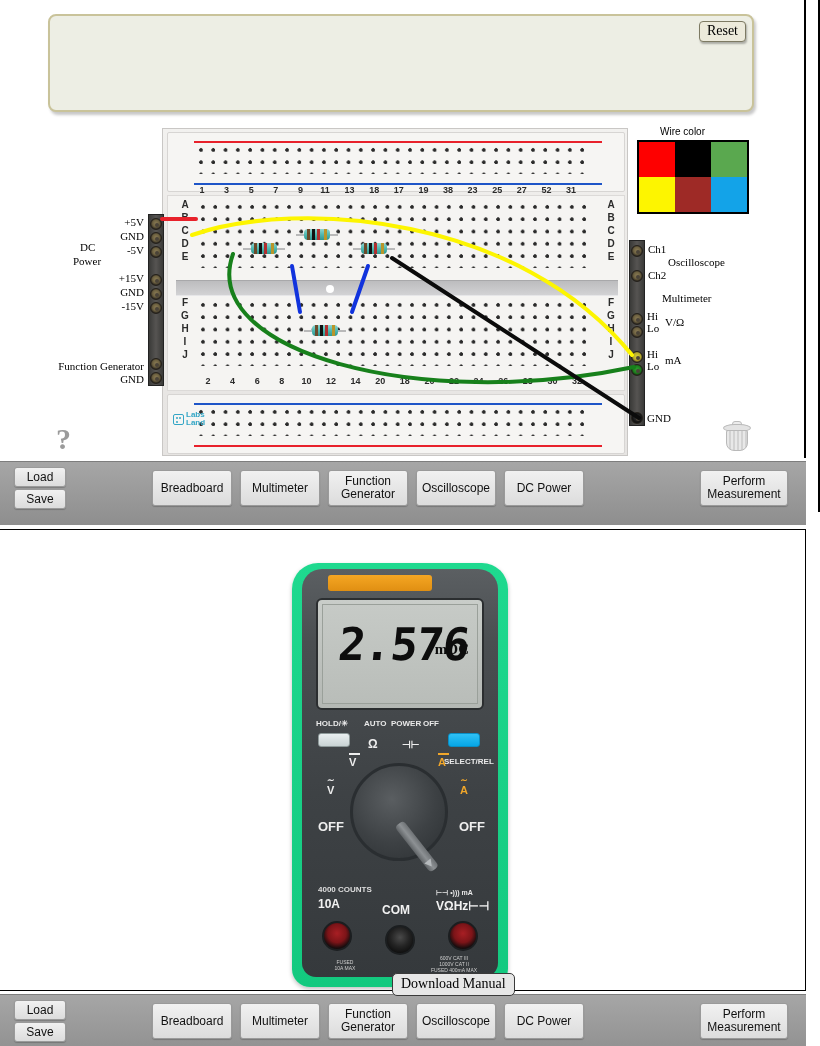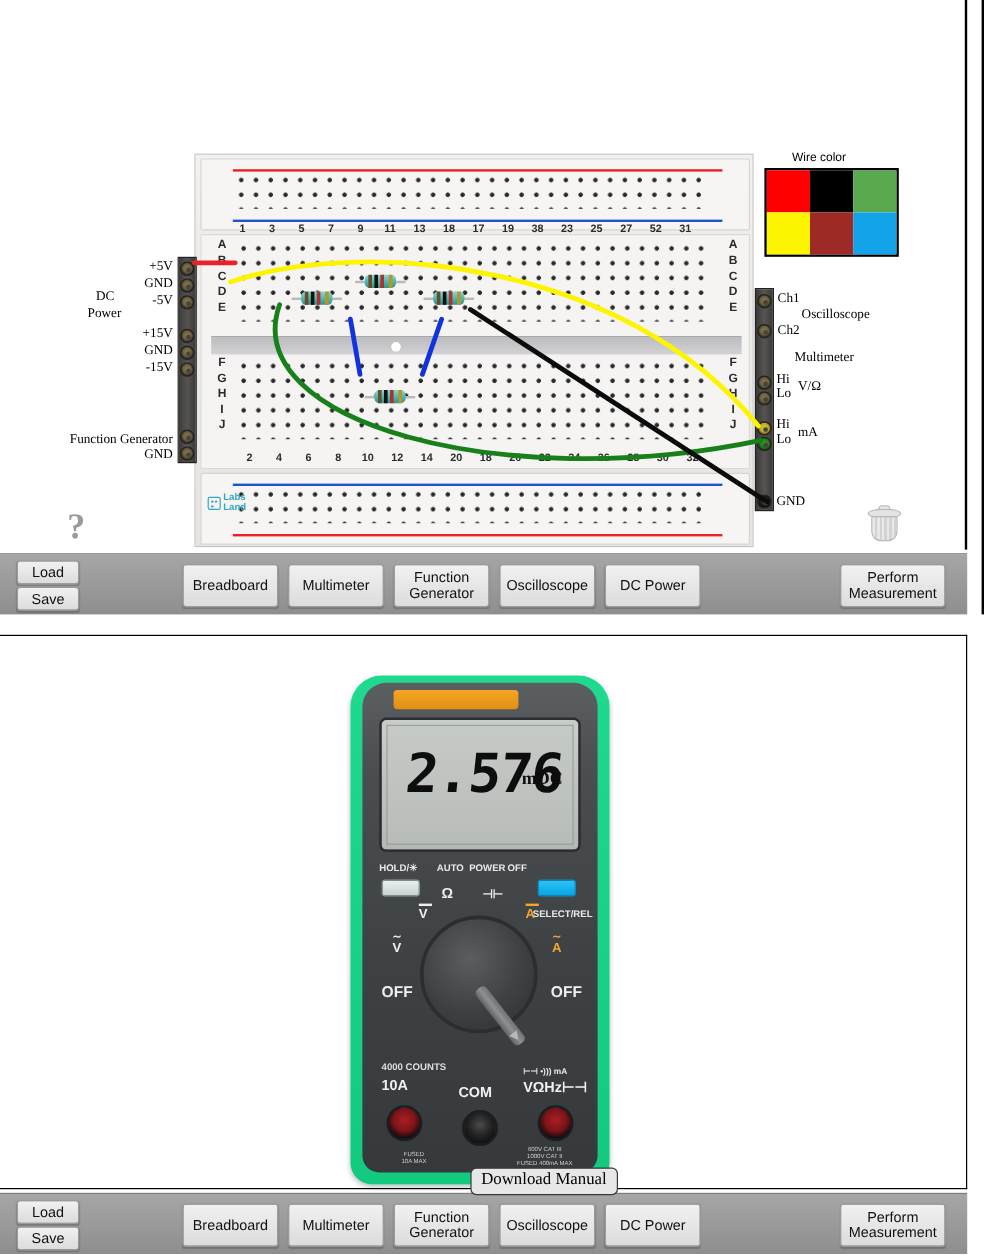--- a/index.html
+++ b/index.html
@@ -181,21 +181,21 @@
   .res { position:absolute; height: 11px; }
   .res .body { position:absolute; left:8px; top:0; width:26px; height:11px;
     background: linear-gradient(180deg,#8fd5cf,#4fb9b2 50%,#2f948e);
     border-radius: 4px; }
   .res .lead { position:absolute; top:4.5px; width:9px; height:2px; background:#b9b9b9; }
   .res .lead.l { left:0; } .res .lead.r { right:0; }
   .res .bnd { position:absolute; top:0; width:3px; height:11px; }
 
   
   .toolbar {
-    position: absolute; left: 0; width: 806px; height: 51px;
+    position: absolute; left: 0; width: 806px; height: 64px;
     background: linear-gradient(180deg,#a6a6a6,#9a9a9a 50%,#8e8e8e);
     border-top: 1px solid #7d7d7d;
   }
   .tb-btn {
     position: absolute;
     background: linear-gradient(180deg,#f1f1f1,#dcdcdc);
     border: 1px solid #9a9a9a;
     border-radius: 3px;
     font-family: "Liberation Sans", sans-serif;
     font-size: 12px; color: #111;
@@ -328,20 +328,23 @@
   }
 </style>
 </head>
 <body>
 
 <div class="page">
 
   <div id="panel-breadboard">
     <div class="inner-border"></div>
 
+    <div class="msgbox">
+      <div class="reset-btn">Reset</div>
+    </div>
 
     <div class="wirecolor-title">Wire color</div>
     <div class="swatches">
       <div class="swatch" style="background:#fe0000"></div>
       <div class="swatch" style="background:#000000"></div>
       <div class="swatch" style="background:#5aa84f"></div>
       <div class="swatch" style="background:#fdf500"></div>
       <div class="swatch" style="background:#9e2a26"></div>
       <div class="swatch" style="background:#13a3e8"></div>
     </div>

